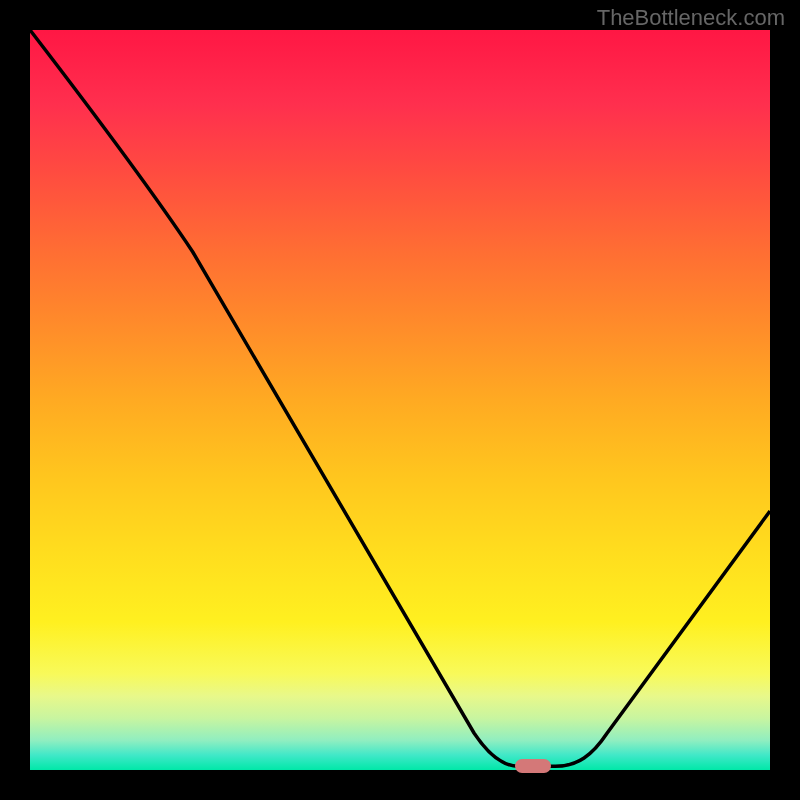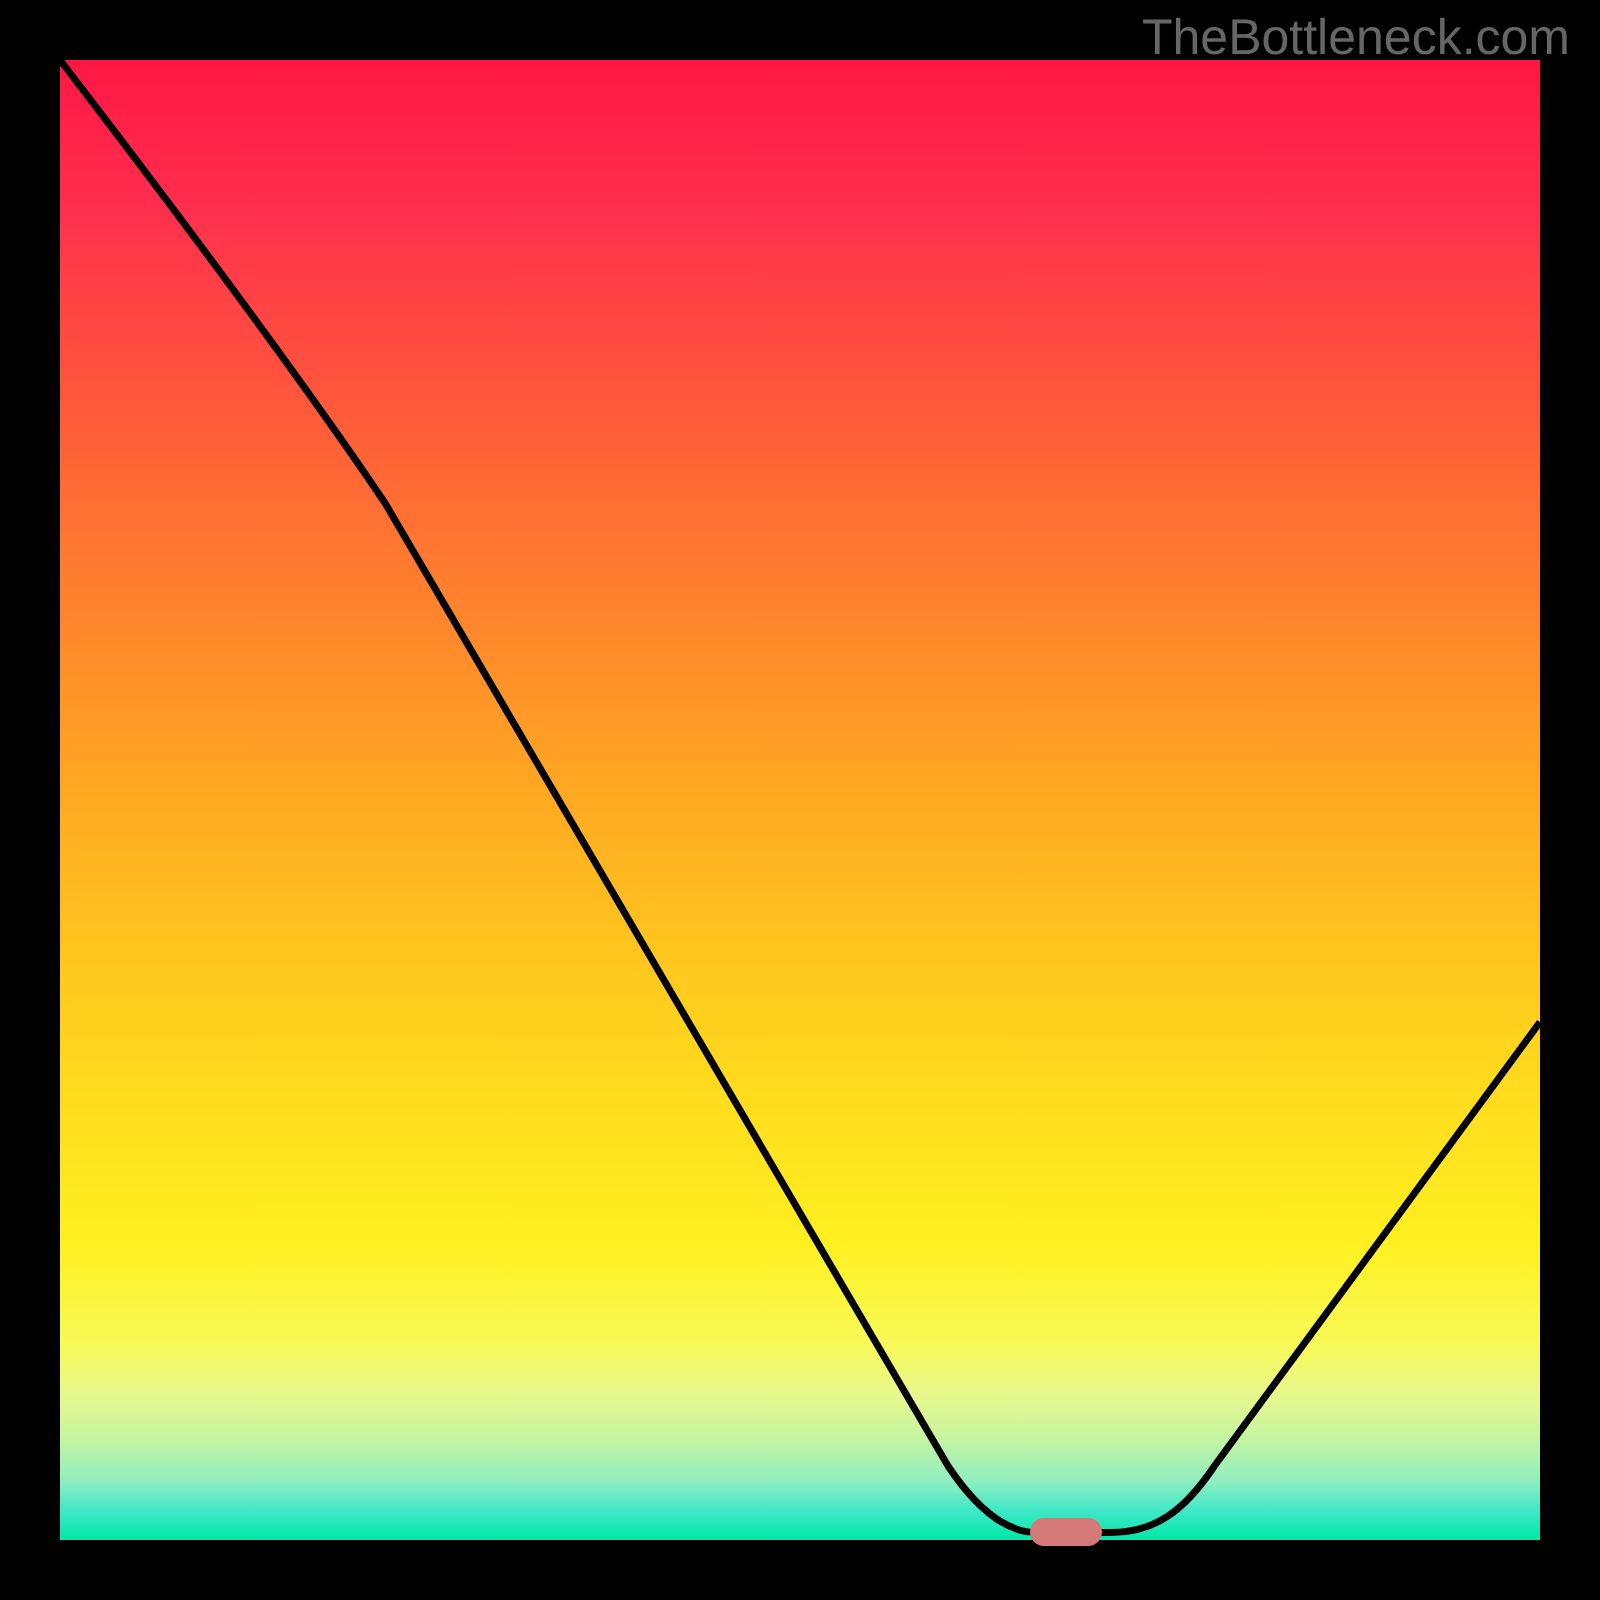--- a/index.html
+++ b/index.html
@@ -14,21 +14,21 @@
       background: #000;
       position: relative;
       font-family: Arial, sans-serif;
     }
     
     .watermark {
       position: absolute;
       top: 5px;
       right: 15px;
       color: #666;
-      font-size: 25px;
+      font-size: 22px;
       font-weight: normal;
       z-index: 10;
     }
     
     .chart-container {
       position: absolute;
       top: 30px;
       left: 30px;
       width: 740px;
       height: 740px;

